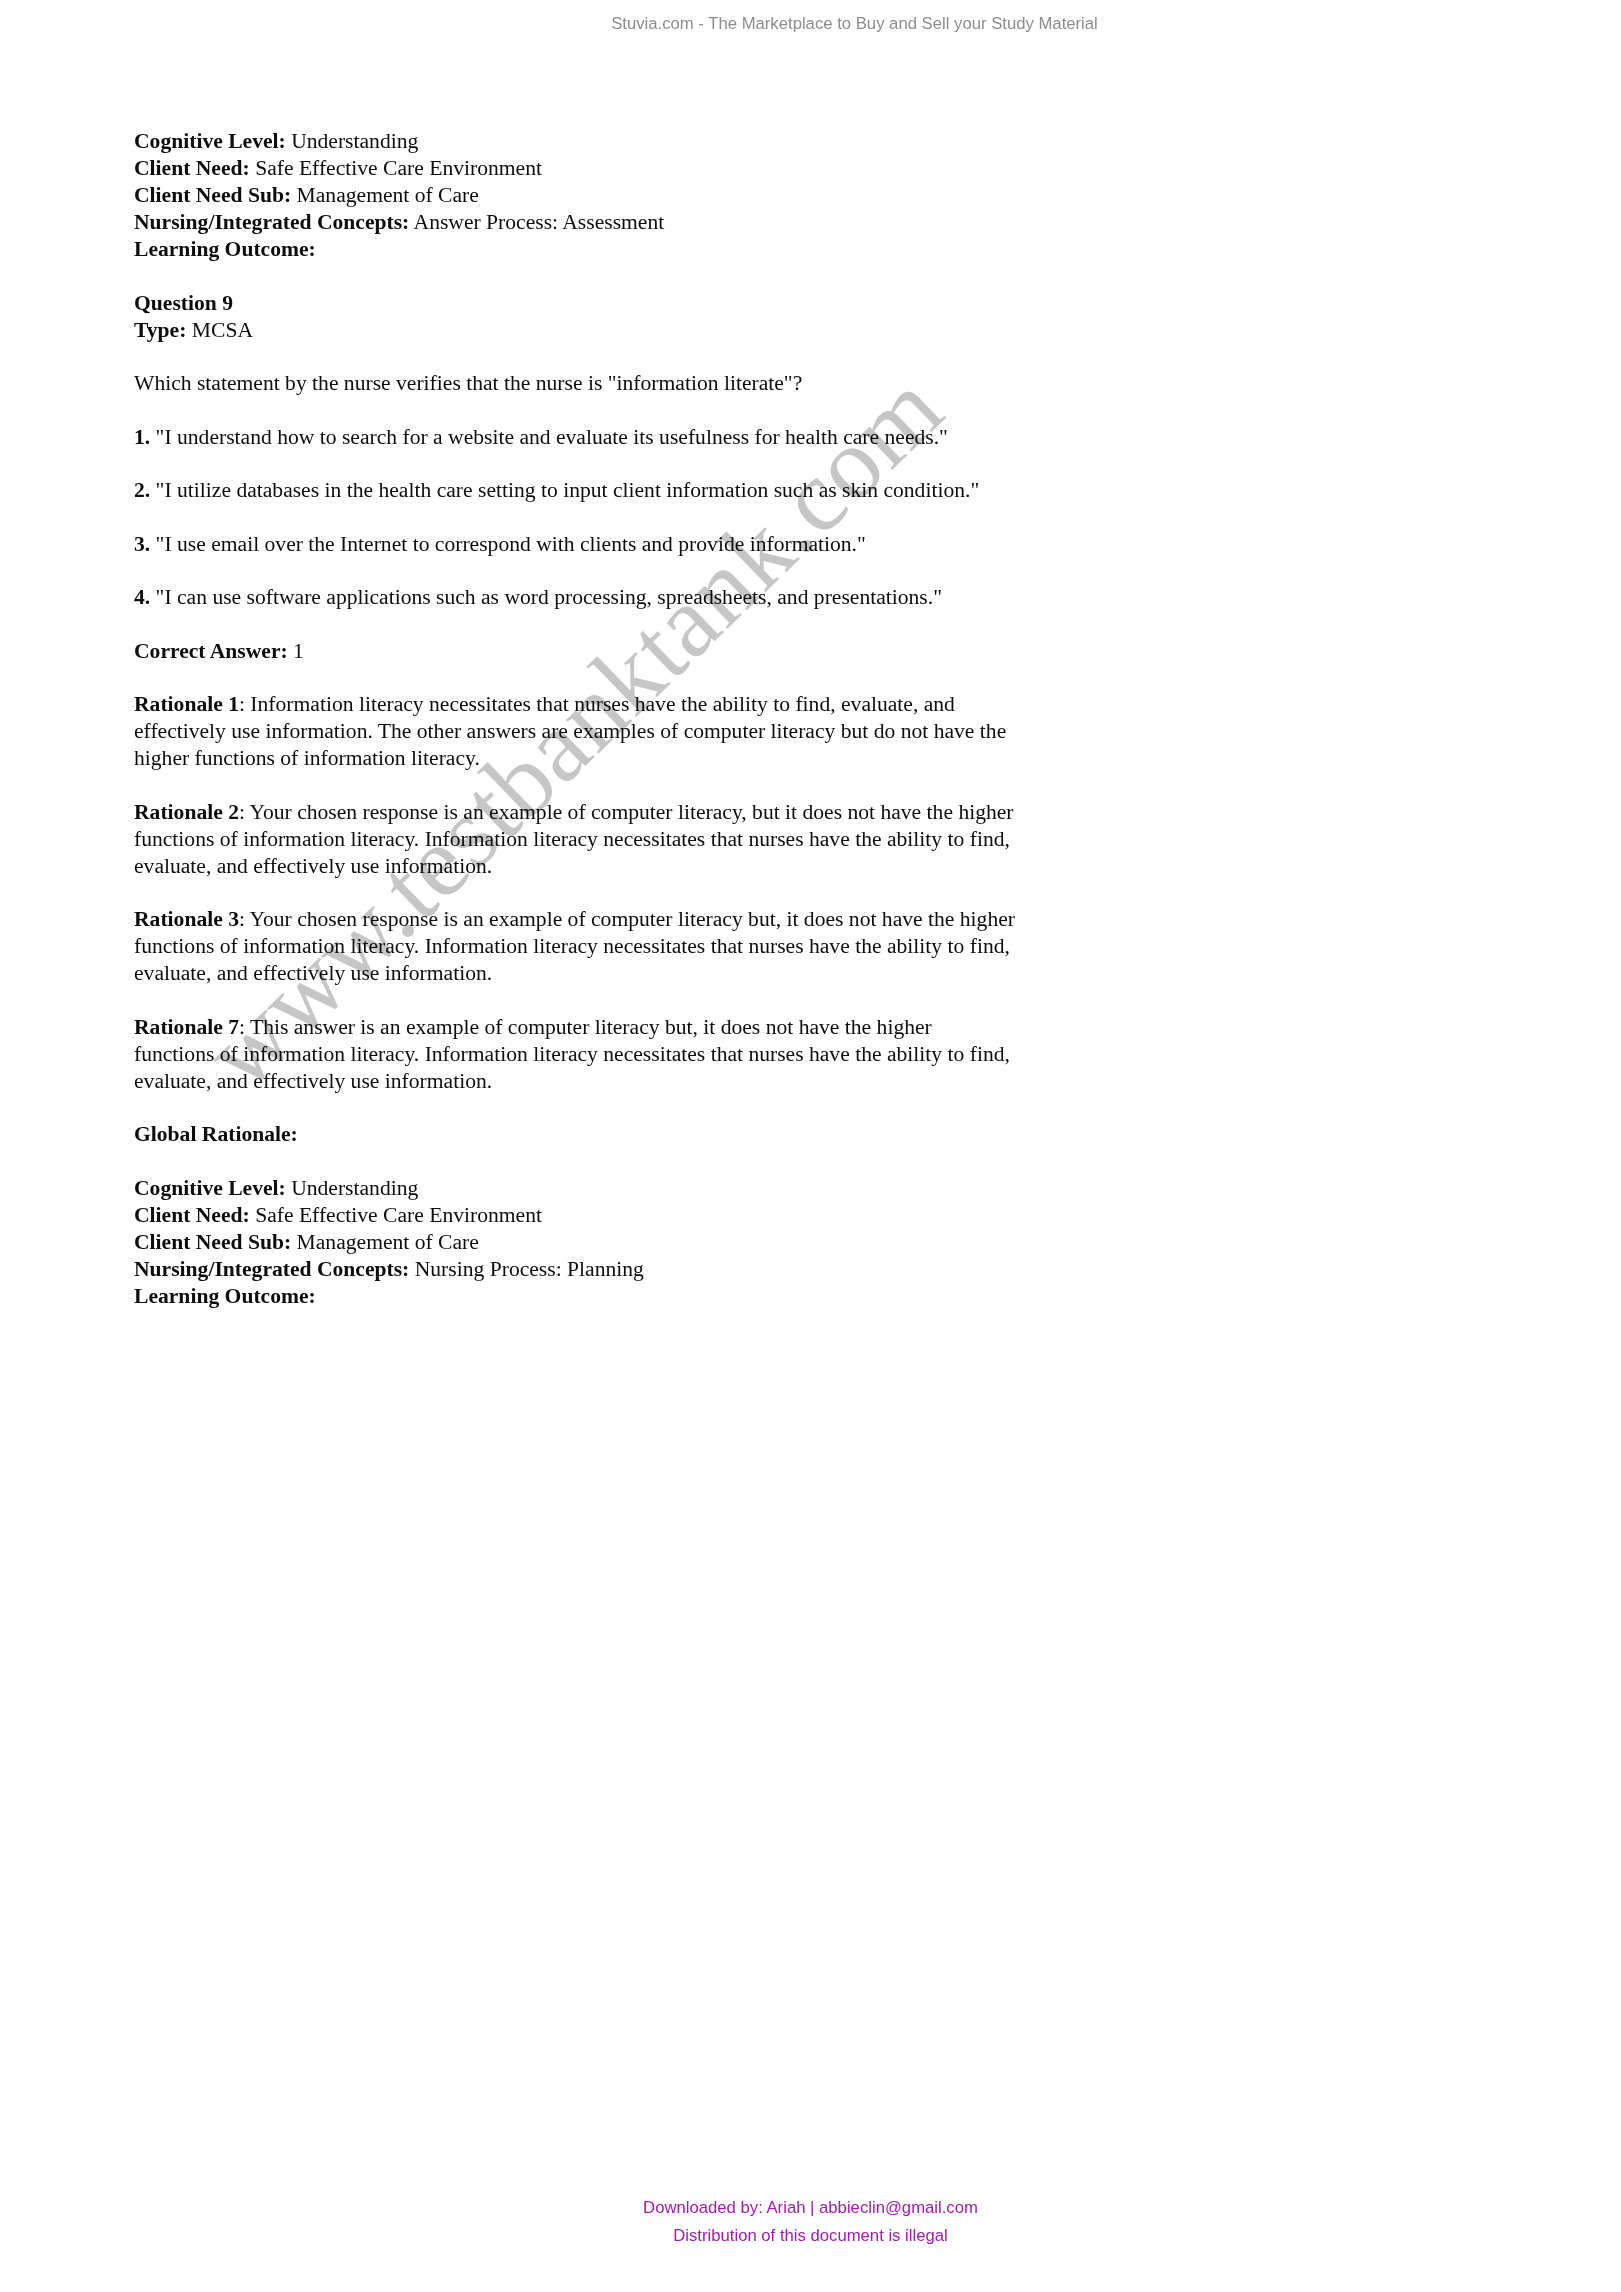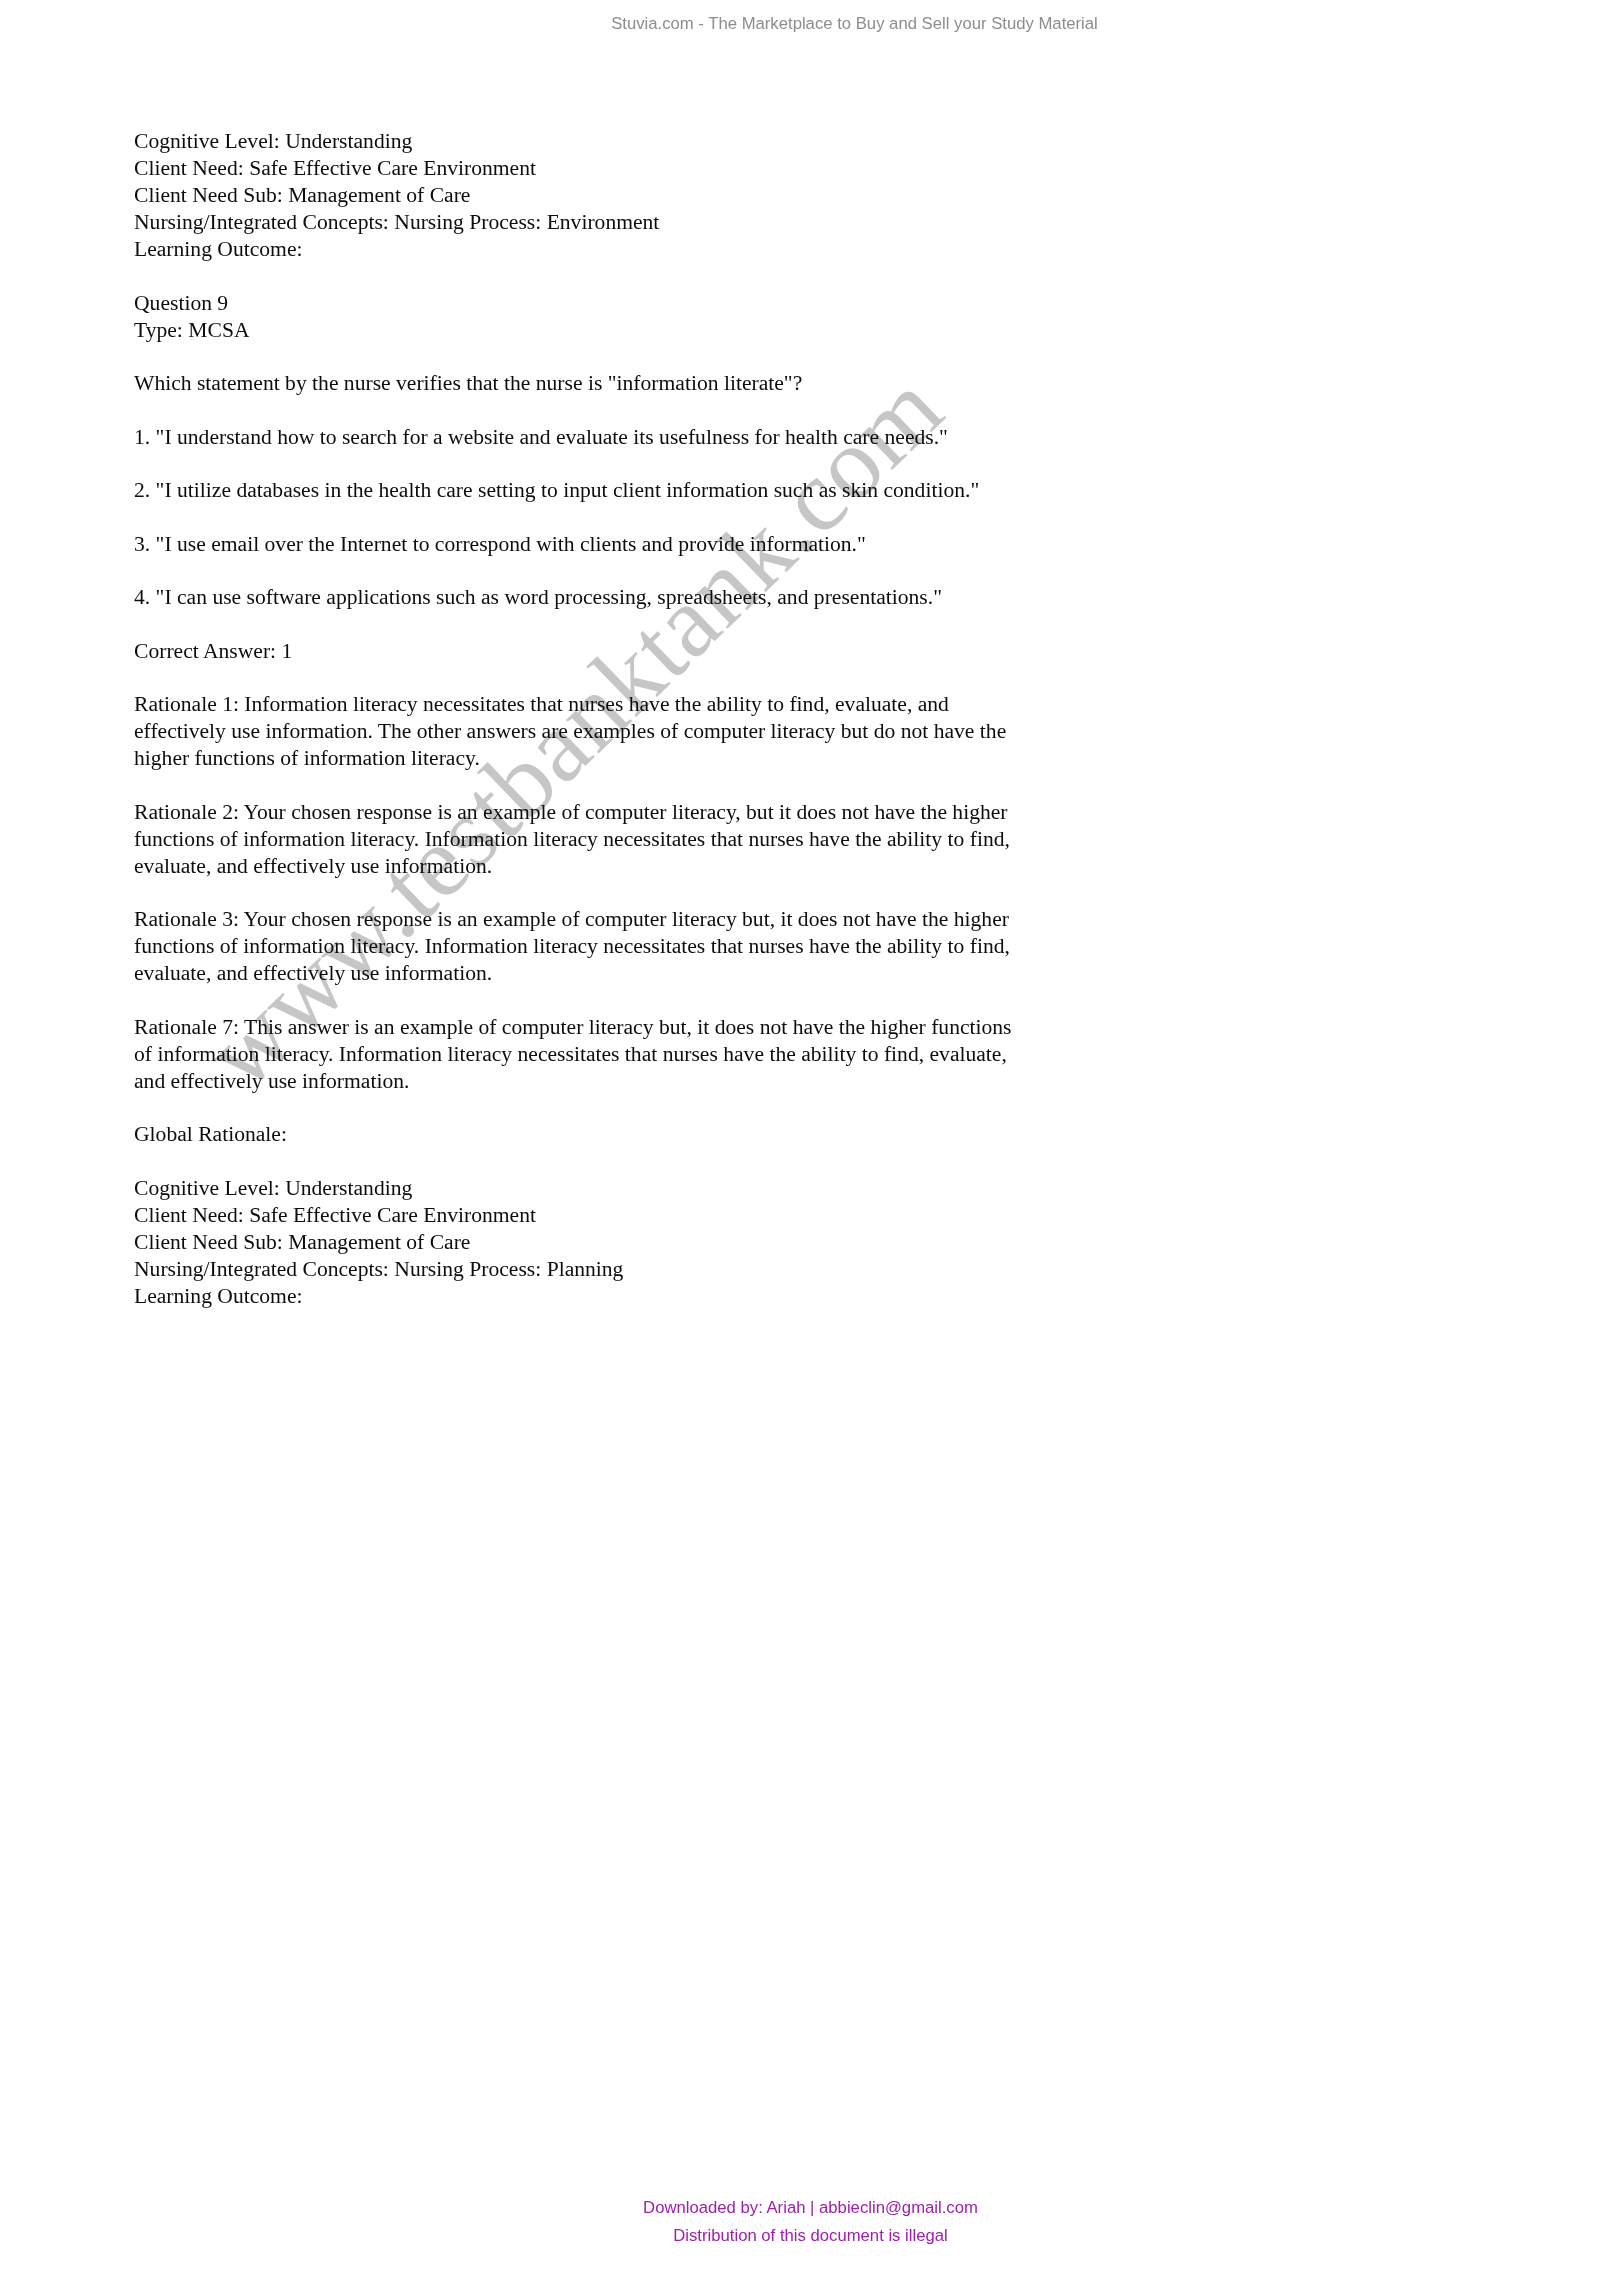--- a/index.html
+++ b/index.html
@@ -49,21 +49,21 @@
     line-height: 27px;
     color: #0d0d0d;
     z-index: 1;
   }
   .para {
     margin: 0 0 26.5px 0;
   }
   .para:last-child {
     margin-bottom: 0;
   }
-  b { font-weight: normal; }
+  b { font-weight: bold; }
   .footer {
     position: absolute;
     left: 0;
     bottom: 43px;
     width: 100%;
     text-align: center;
     font-family: "Liberation Sans", sans-serif;
     font-size: 16.7px;
     color: #a21caf;
     line-height: 28px;
@@ -78,21 +78,21 @@
   <div class="site-header">Stuvia.com - The Marketplace to Buy and Sell your Study Material</div>
 
   <div class="watermark">www.testbanktank.com</div>
 
   <div class="content">
 
     <div class="para">
       <div><b>Cognitive Level:</b> <span>Understanding</span></div>
       <div><b>Client Need:</b> <span>Safe Effective Care Environment</span></div>
       <div><b>Client Need Sub:</b> <span>Management of Care</span></div>
-      <div><b>Nursing/Integrated Concepts:</b> <span>Nursing Process: Environment</span></div>
+      <div><b>Nursing/Integrated Concepts:</b> <span>Answer Process: Assessment</span></div>
       <div><b>Learning Outcome:</b> <span></span></div>
     </div>
 
     <div class="para">
       <div><b>Question 9</b></div>
       <div><b>Type:</b> <span>MCSA</span></div>
     </div>
 
     <p class="para">Which statement by the nurse verifies that the nurse is "information literate"?</p>
 

